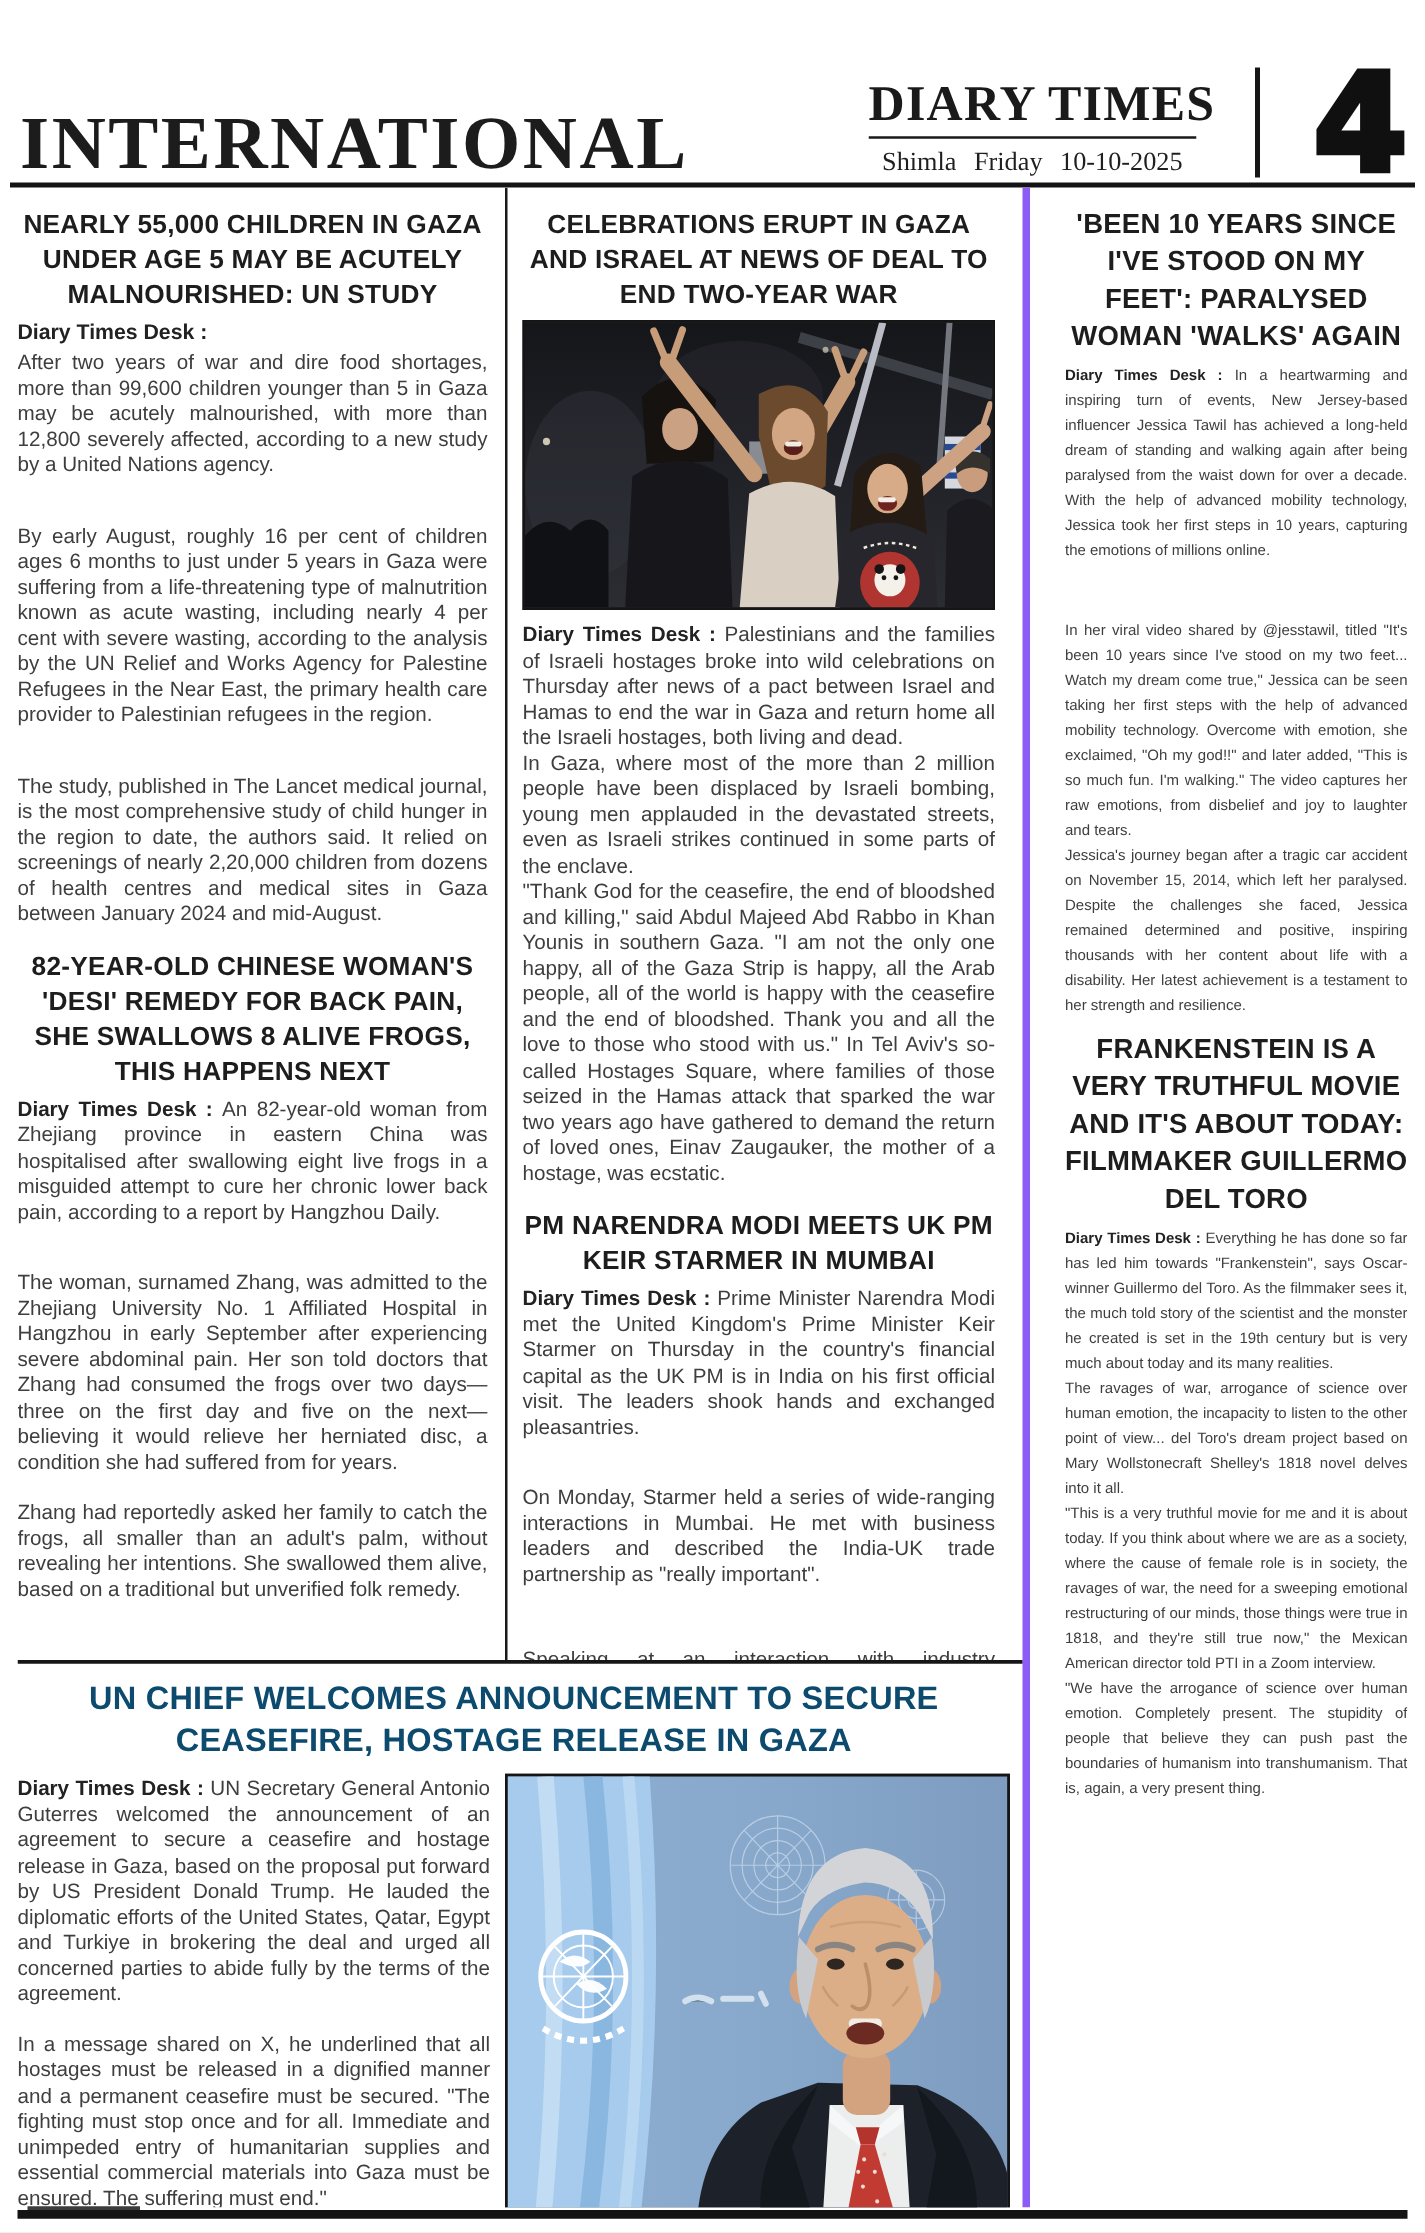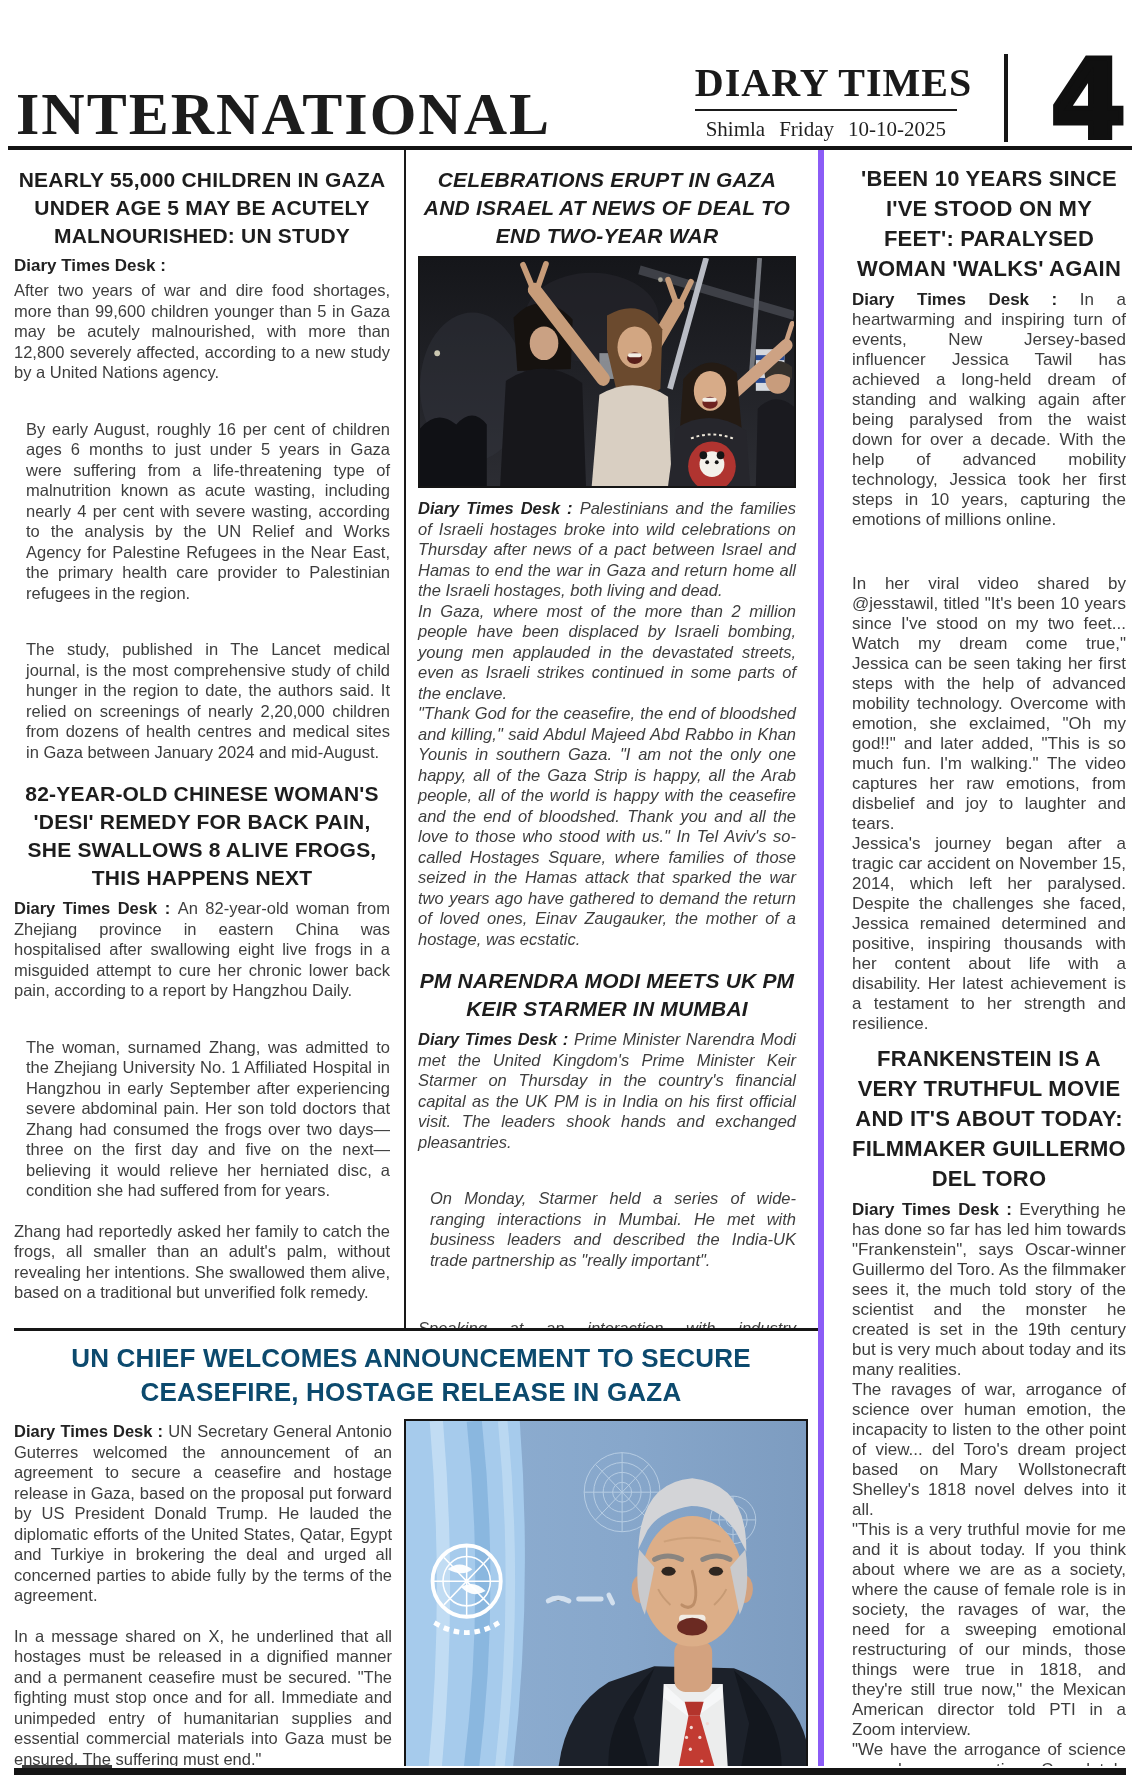--- a/index.html
+++ b/index.html
@@ -27,37 +27,37 @@
   .page-num {
     font-family:"DejaVu Sans", sans-serif; font-weight:900; font-size:108px; line-height:88px;
     color:#101010; -webkit-text-stroke:5px #101010; letter-spacing:-2px; padding-bottom:2px;
   }
   .header-rule { height:4px; background:#141414; margin:0 8px; }
   
   .content { display:flex; margin:0 14px; height:1616px; overflow:hidden; }
   .left-wrap { width:810px; border-right:6px solid #8b5cf6; display:flex; flex-direction:column; }
   .top-row { display:flex; height:1178px; overflow:hidden; }
   .col1 { width:392px; padding:4px 14px 0 0; border-right:2px solid #191919; overflow:hidden; }
-  .col2 { flex:1; padding:4px 22px 0 12px; overflow:hidden;font-style:italic; }
+  .col2 { flex:1; padding:4px 22px 0 12px; overflow:hidden; }
   .col3 { flex:1; padding:4px 0 0 28px; overflow:hidden; }
   .hrule { height:3px; background:#161616; }
   
   h1 {
     font-size:21px; line-height:28px; font-weight:800; color:#1d1d1d;
     text-align:center; letter-spacing:.2px; margin:12px 0 6px 0;
   }
   .col3 h1 { font-size:22px; line-height:30px; margin:10px 0 6px 0; }
   .mt { margin-top:18px; }
   p.body { font-size:16.5px; line-height:20.5px; text-align:justify; color:#3e3e3e; }
-  .col3 p.body { font-size:17px; line-height:20px; }
+  .col3 p.body { font-size:12px; line-height:20px; }
   .byl { font-weight:700; color:#222; }
   .byl::after { content:" "; }
   p.byline-line { font-size:17px; font-weight:700; color:#222; margin:2px 0 4px 0; }
   .gap20 { margin-top:20px; }
-  .gap36 { margin-top:36px;margin-left:12px; }
+  .gap36 { margin-top:36px; }
   .gap44 { margin-top:44px; }
   .gap48 { margin-top:48px; }
   
   figure.photo { border:2px solid #151515; background:#222; overflow:hidden; }
   figure.celeb { width:100%; height:232px; margin:6px 0 10px 0; }
   figure.celeb svg, figure.unpic svg { display:block; width:100%; height:100%; }
   
   .bottom-section { flex:1; padding:6px 10px 0 0; overflow:hidden; }
   .bottom-section h2 {
     font-size:26px; line-height:34px; font-weight:800; color:#0c4a6e;

